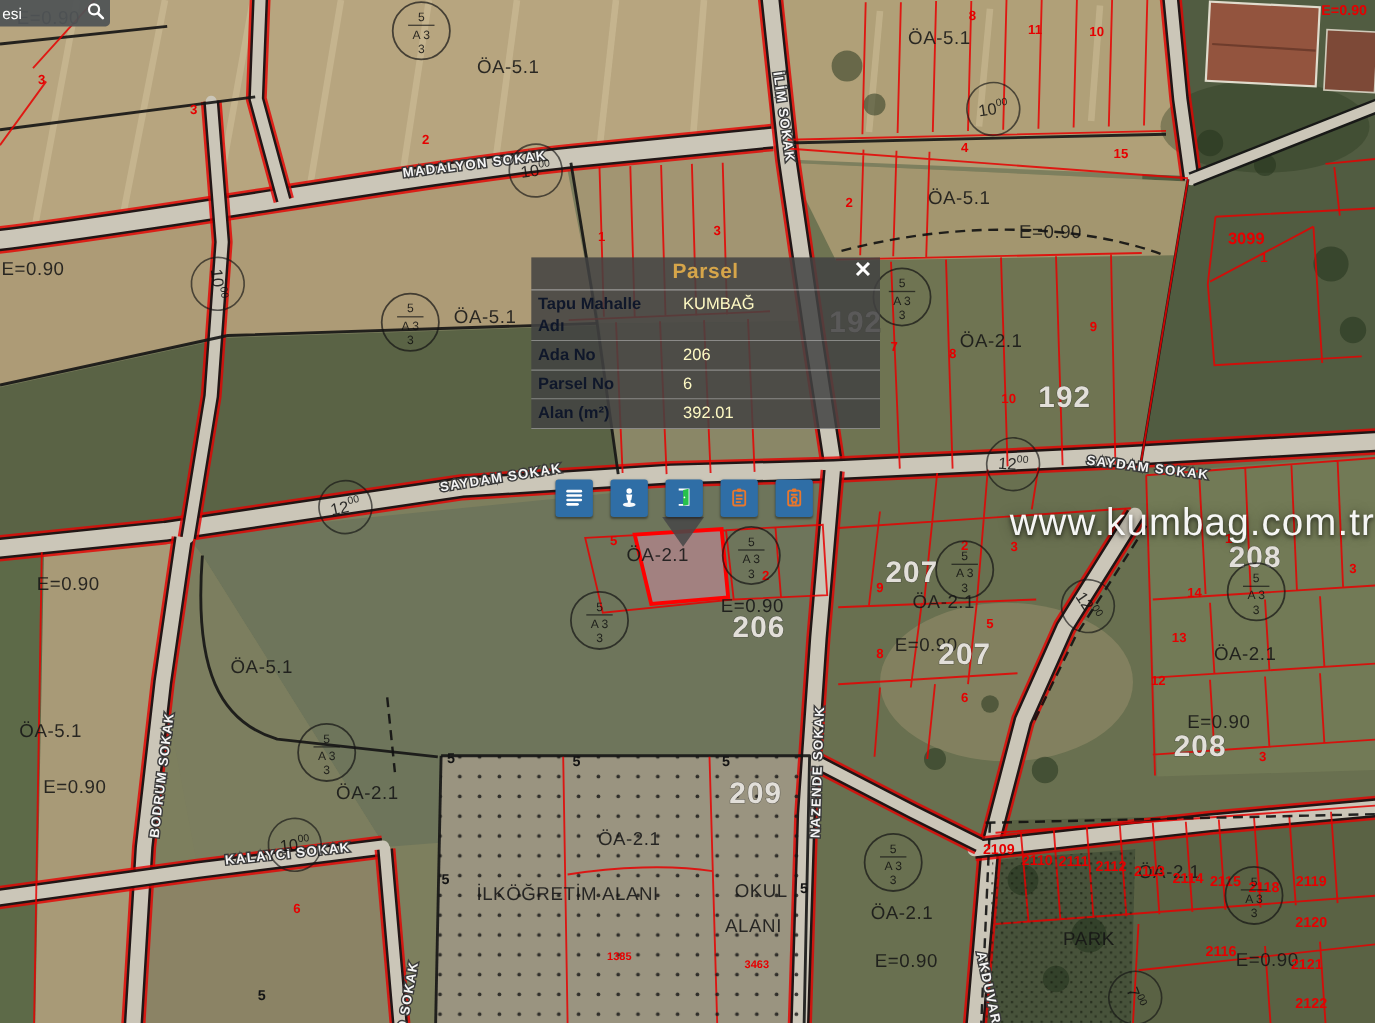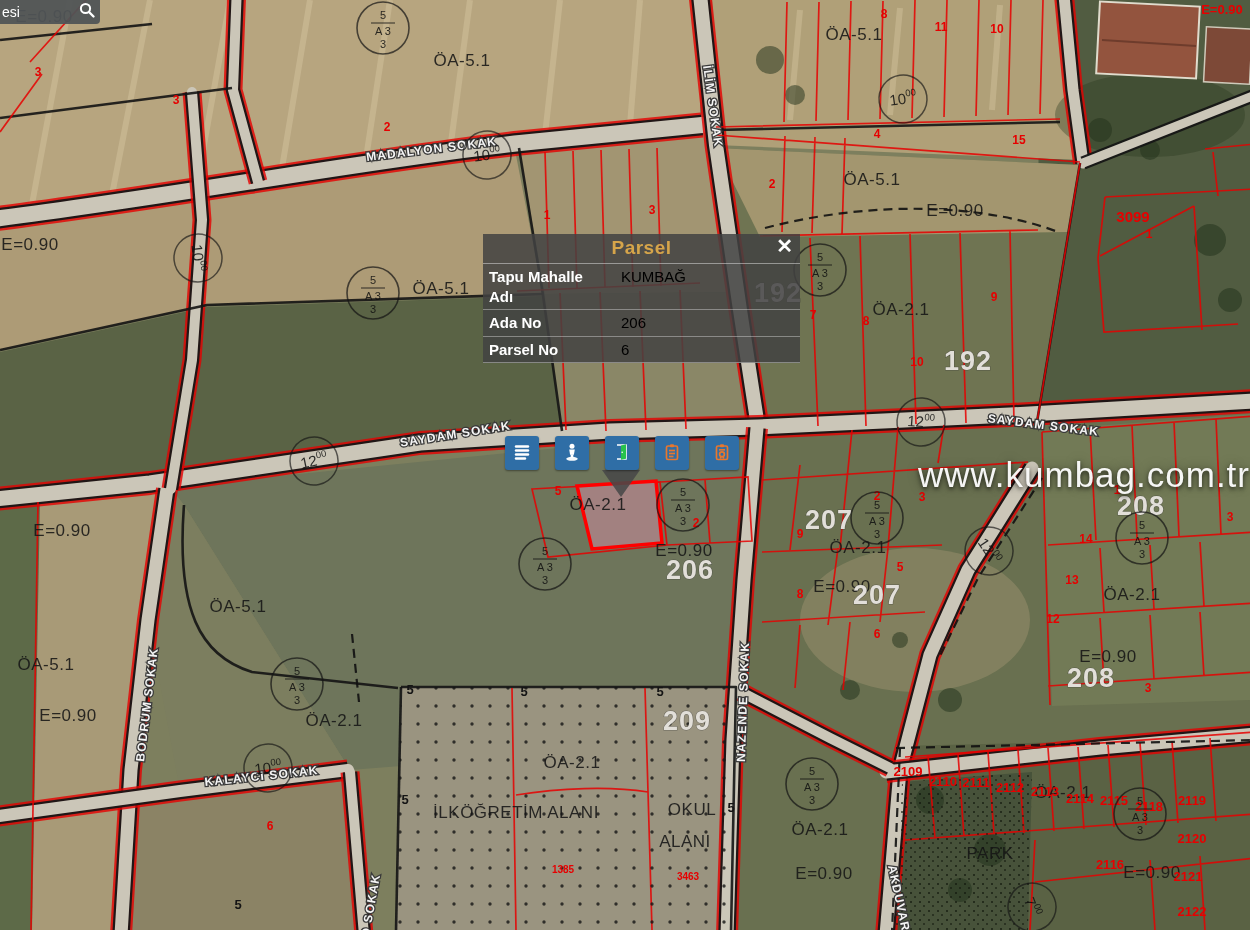--- a/index.html
+++ b/index.html
@@ -40,22 +40,22 @@
   #popup{position:absolute;left:483px;top:234px;width:317px;z-index:10;
      background:rgba(66,66,66,.85);color:#f0f0f0;box-sizing:border-box;}
   #popup .title-row{position:relative;text-align:center;padding:3px 0 4px;
      border-bottom:1px solid rgba(215,215,215,.55);}
   #popup .title-row .title{color:#d6a54a;font-size:19px;font-weight:bold;letter-spacing:.5px;}
   #popup .close{position:absolute;right:7px;top:1px;color:#fff;font-size:20px;
      font-weight:bold;cursor:pointer;line-height:22px;}
   .prow{display:grid;grid-template-columns:132px 1fr;padding:3px 6px;
      border-bottom:1px solid rgba(215,215,215,.45);font-size:15px;line-height:1.3;}
   .prow:last-child{border-bottom:1px solid rgba(215,215,215,.45);}
-  .plabel{color:#ffffff;font-weight:bold;max-width:106px;}
-  .pvalue{color:#000000;}
+  .plabel{color:#0f172a;font-weight:bold;max-width:106px;}
+  .pvalue{color:#fef9c3;}
 
   
   #pointer{position:absolute;left:602px;top:470px;width:0;height:0;z-index:8;
      border-left:19px solid transparent;border-right:19px solid transparent;
      border-top:27px solid rgba(72,72,72,.88);}
 
   
   #toolbar{position:absolute;left:505px;top:436px;display:flex;gap:16px;z-index:10;}
   .tbtn{width:34px;height:34px;background:#2f6ea6;border:none;border-radius:3px;
      display:flex;align-items:center;justify-content:center;cursor:pointer;
@@ -448,20 +448,24 @@
     <span class="pvalue">KUMBAĞ</span>
   </div>
   <div class="prow">
     <span class="plabel">Ada No</span>
     <span class="pvalue">206</span>
   </div>
   <div class="prow">
     <span class="plabel">Parsel No</span>
     <span class="pvalue">6</span>
   </div>
+  <div class="prow">
+    <span class="plabel">Alan (m²)</span>
+    <span class="pvalue">392.01</span>
+  </div>
 </div>
 
 <div id="toolbar">
   <button class="tbtn">
     <span>
       <svg width="20" height="20" viewBox="0 0 20 20">
         <g stroke="#fff" stroke-width="2.4" stroke-linecap="round">
           <line x1="4" y1="4.5" x2="16" y2="4.5"></line>
             <line x1="4" y1="8.5" x2="16" y2="8.5"></line>
           <line x1="4" y1="12.5" x2="16" y2="12.5"></line>

